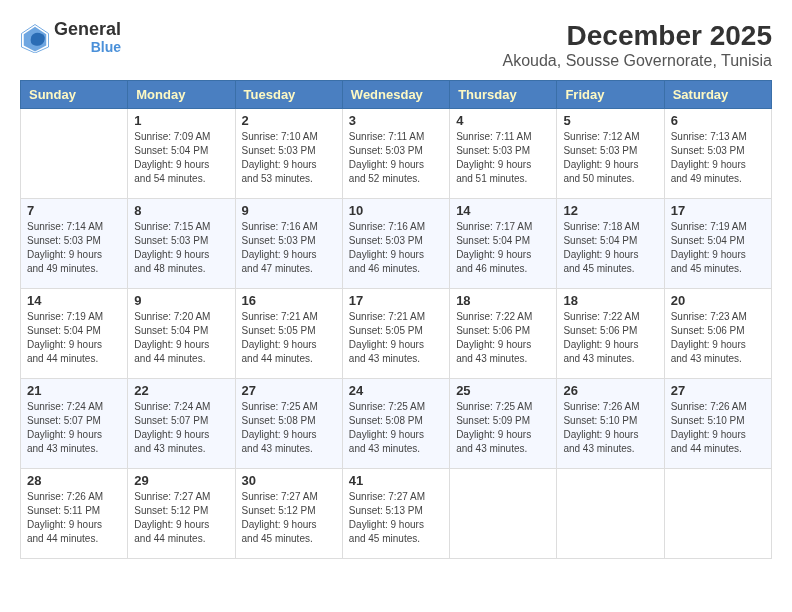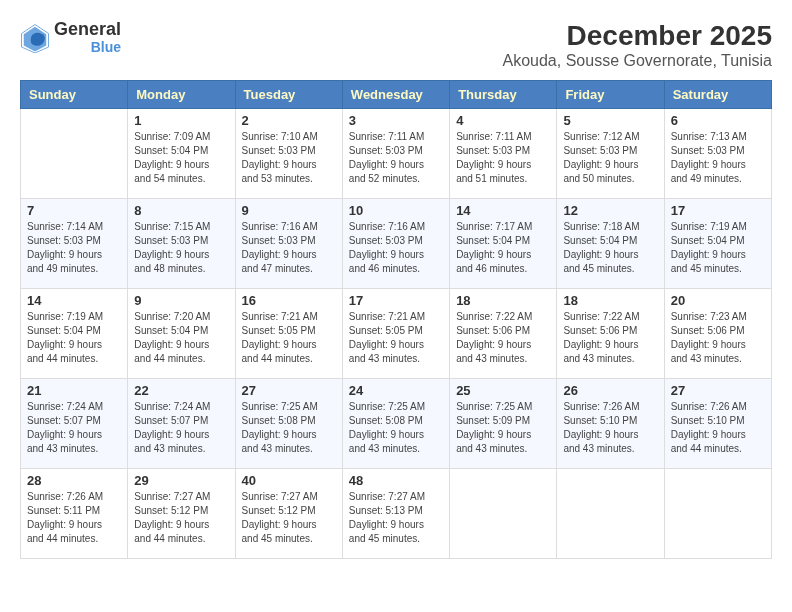--- a/index.html
+++ b/index.html
@@ -253,25 +253,25 @@
         <tr>
           <td>
           <span class="day-number">28</span>
           <span class="day-info">Sunrise: 7:26 AM<br>Sunset: 5:11 PM<br>Daylight: 9 hours<br>and 44 minutes.</span>
         </td>
           <td>
           <span class="day-number">29</span>
           <span class="day-info">Sunrise: 7:27 AM<br>Sunset: 5:12 PM<br>Daylight: 9 hours<br>and 44 minutes.</span>
         </td>
           <td>
-          <span class="day-number">40</span>
+          <span class="day-number">30</span>
           <span class="day-info">Sunrise: 7:27 AM<br>Sunset: 5:12 PM<br>Daylight: 9 hours<br>and 45 minutes.</span>
         </td>
           <td>
-          <span class="day-number">48</span>
+          <span class="day-number">41</span>
           <span class="day-info">Sunrise: 7:27 AM<br>Sunset: 5:13 PM<br>Daylight: 9 hours<br>and 45 minutes.</span>
         </td>
           <td class="empty-cell"></td>
           <td class="empty-cell"></td>
           <td class="empty-cell"></td>
         </tr>
       </tbody>
   </table>
 </div>
 

